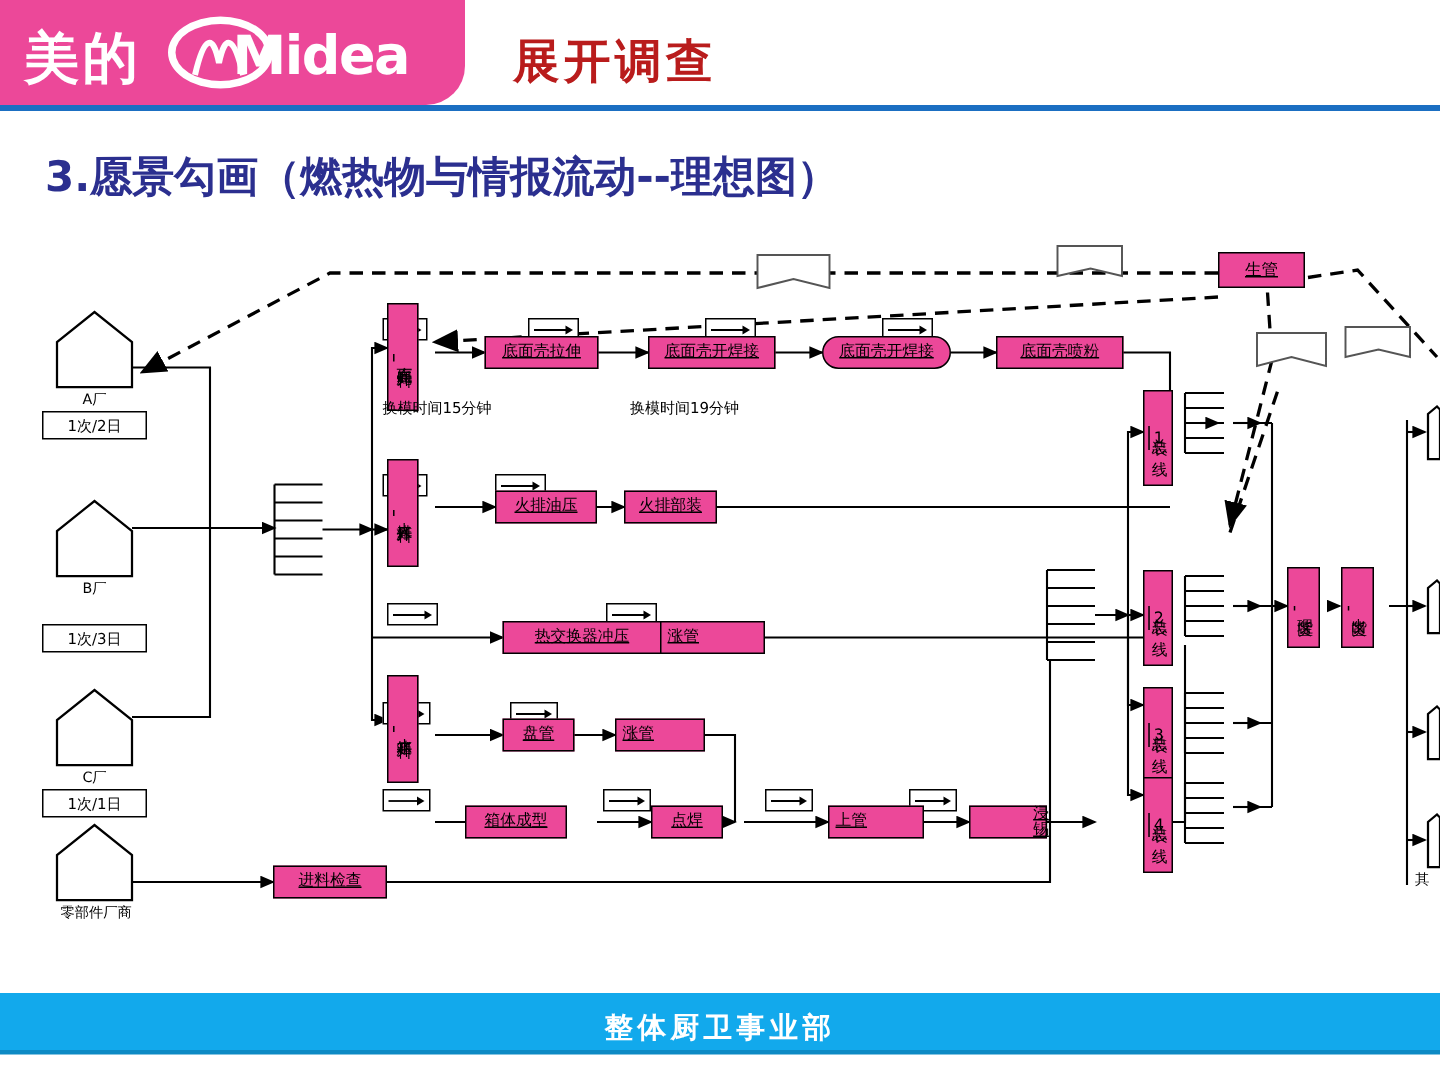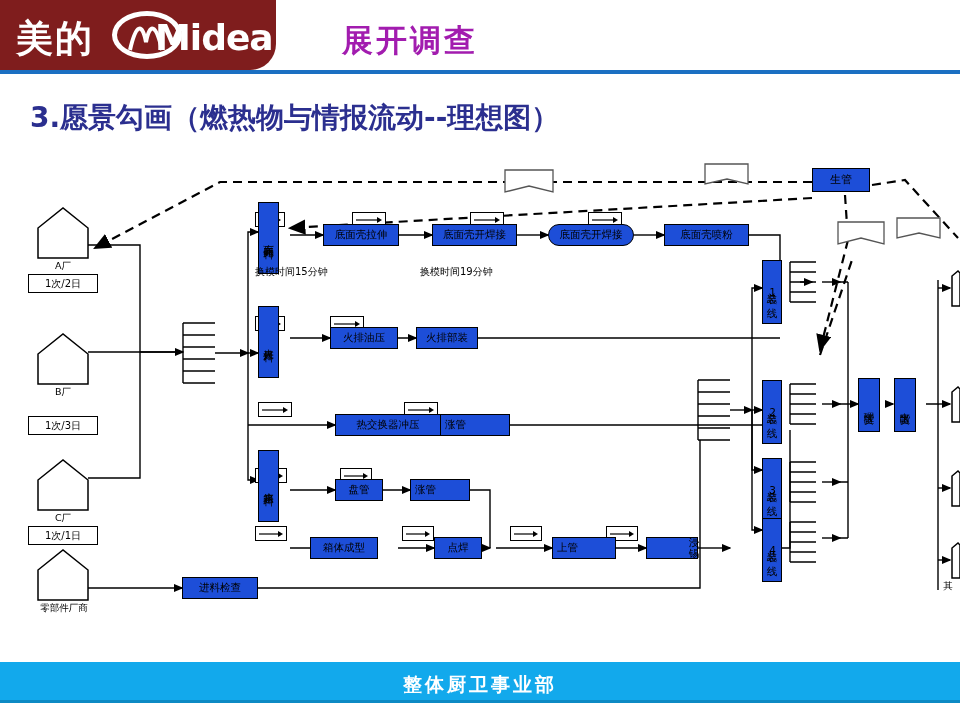--- a/index.html
+++ b/index.html
@@ -6,60 +6,60 @@
   body{
     width:960px;height:720px;background:#ffffff;
     font-family:"DejaVu Sans","Liberation Sans",sans-serif;
     overflow:hidden;position:relative;
   }
   #root{position:relative;width:960px;height:720px;}
 
   
   .header{position:absolute;left:0;top:0;width:960px;height:78px;background:#ffffff;}
   .logo-panel{
-    position:absolute;left:0;top:0;width:276px;height:70px;
-    background:#7f1d1d;border-bottom-right-radius:26px;border-top-right-radius:0;
+    position:absolute;left:0;top:0;width:310px;height:70px;
+    background:#ec4899;border-bottom-right-radius:26px;border-top-right-radius:0;
   }
   .logo-cn{
     position:absolute;left:16px;top:14px;color:#ffffff;font-size:37px;font-weight:bold;
     letter-spacing:2px;font-family:"DejaVu Sans","Liberation Sans",sans-serif;
   }
   .logo-oval{
     position:absolute;left:112px;top:11px;width:70px;height:48px;
     border:5px solid #ffffff;border-radius:50%;box-sizing:border-box;
   }
   .logo-mark{
     position:absolute;left:126px;top:16px;width:40px;height:38px;overflow:hidden;
   }
   .logo-text{
     position:absolute;left:155px;top:17px;color:#ffffff;font-size:36px;font-weight:bold;
     font-style:normal;letter-spacing:-1px;
   }
   .header-title{
-    position:absolute;left:342px;top:20px;color:#a21caf;font-size:31px;font-weight:bold;
+    position:absolute;left:342px;top:20px;color:#b91c1c;font-size:31px;font-weight:bold;
     letter-spacing:3px;
   }
   .header-rule{position:absolute;left:0;top:70px;width:960px;height:4px;background:#1b6fc2;}
   .header-rule2{position:absolute;left:0;top:74px;width:960px;height:2px;background:#ffffff;}
 
   
   .slide-title{
     position:absolute;left:30px;top:99px;color:#2b2f8f;font-size:28px;font-weight:bold;
     letter-spacing:0px;white-space:nowrap;
   }
 
   
   .canvas{position:absolute;left:0;top:140px;width:960px;height:510px;}
   svg.wire{position:absolute;left:0;top:0;width:960px;height:510px;pointer-events:none;}
 
   
   .pbox{
-    position:absolute;box-sizing:border-box;border:1.6px solid #000;background:#1d4ed8;
+    position:absolute;box-sizing:border-box;border:1.6px solid #000;background:#ec4899;
     font-size:10.5px;color:#000;display:flex;align-items:center;justify-content:center;
-    line-height:1.05;text-align:center;letter-spacing:0px;
+    line-height:1.05;text-align:center;letter-spacing:0px;text-decoration:underline;
   }
   .pbox.vert{
     writing-mode:vertical-rl;text-orientation:upright;letter-spacing:1px;
     padding:2px 0;
   }
   .tinybox{
     position:absolute;box-sizing:border-box;border:1.3px solid #000;background:#fff;
     font-size:9px;color:#000;display:flex;align-items:center;justify-content:center;
   }
   .note{position:absolute;font-size:10px;color:#000;white-space:nowrap;}

